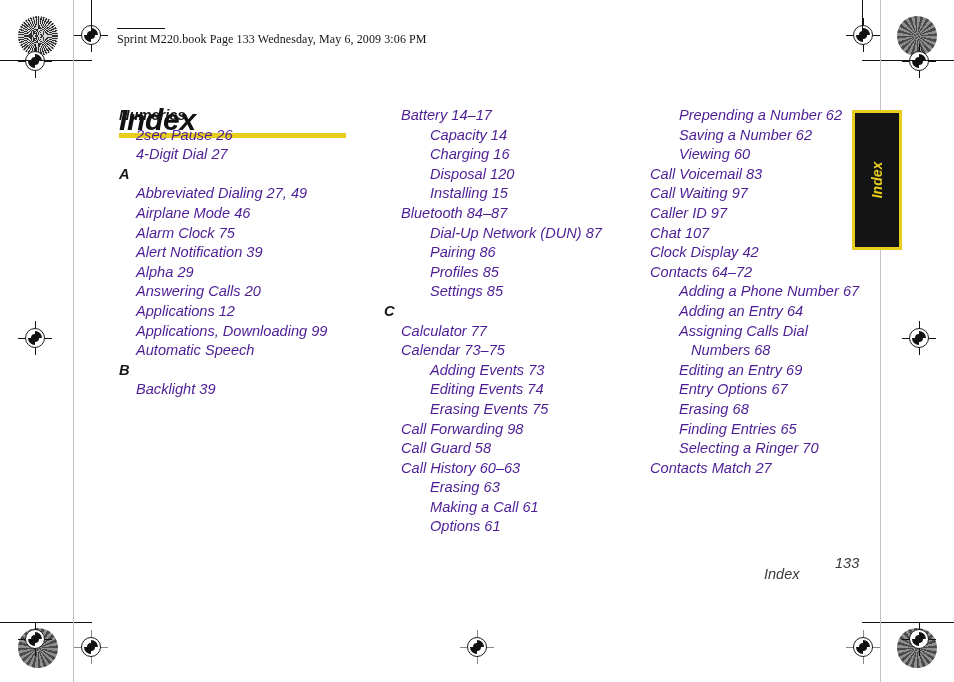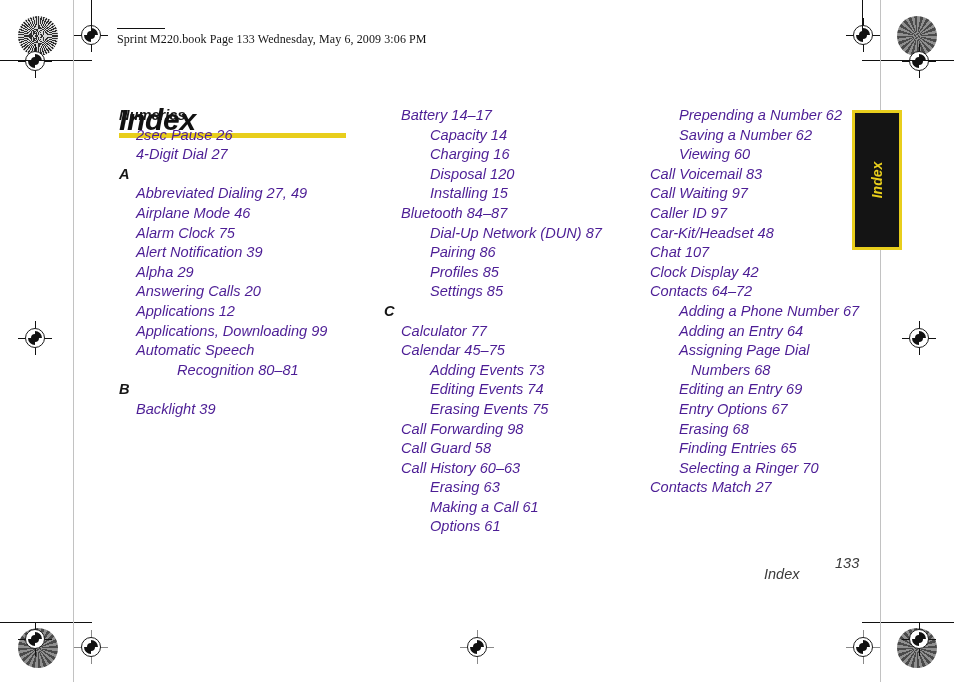--- a/index.html
+++ b/index.html
@@ -196,62 +196,60 @@
       <div class="ent lvl-head">A</div>
       <div class="ent lvl-1">Abbreviated Dialing 27, 49</div>
       <div class="ent lvl-1">Airplane Mode 46</div>
       <div class="ent lvl-1">Alarm Clock 75</div>
       <div class="ent lvl-1">Alert Notification 39</div>
       <div class="ent lvl-1">Alpha 29</div>
       <div class="ent lvl-1">Answering Calls 20</div>
       <div class="ent lvl-1">Applications 12</div>
       <div class="ent lvl-1">Applications, Downloading 99</div>
       <div class="ent lvl-1">Automatic Speech</div>
-      <div class="ent lvl-3">Recognition 80–81</div>
       <div class="ent lvl-head">B</div>
       <div class="ent lvl-1">Backlight 39</div>
     </div>
   <div class="col col2" id="col-1">
       <div class="ent lvl-1">Battery 14–17</div>
       <div class="ent lvl-2">Capacity 14</div>
       <div class="ent lvl-2">Charging 16</div>
       <div class="ent lvl-2">Disposal 120</div>
       <div class="ent lvl-2">Installing 15</div>
       <div class="ent lvl-1">Bluetooth 84–87</div>
       <div class="ent lvl-2">Dial-Up Network (DUN) 87</div>
       <div class="ent lvl-2">Pairing 86</div>
       <div class="ent lvl-2">Profiles 85</div>
       <div class="ent lvl-2">Settings 85</div>
       <div class="ent lvl-head">C</div>
       <div class="ent lvl-1">Calculator 77</div>
-      <div class="ent lvl-1">Calendar 45–75</div>
+      <div class="ent lvl-1">Calendar 73–75</div>
       <div class="ent lvl-2">Adding Events 73</div>
       <div class="ent lvl-2">Editing Events 74</div>
       <div class="ent lvl-2">Erasing Events 75</div>
       <div class="ent lvl-1">Call Forwarding 98</div>
       <div class="ent lvl-1">Call Guard 58</div>
       <div class="ent lvl-1">Call History 60–63</div>
       <div class="ent lvl-2">Erasing 63</div>
       <div class="ent lvl-2">Making a Call 61</div>
       <div class="ent lvl-2">Options 61</div>
     </div>
   <div class="col col3" id="col-2">
       <div class="ent lvl-2">Prepending a Number 62</div>
       <div class="ent lvl-2">Saving a Number 62</div>
       <div class="ent lvl-2">Viewing 60</div>
       <div class="ent lvl-1">Call Voicemail 83</div>
       <div class="ent lvl-1">Call Waiting 97</div>
       <div class="ent lvl-1">Caller ID 97</div>
-      <div class="ent lvl-1">Car-Kit/Headset 48</div>
       <div class="ent lvl-1">Chat 107</div>
       <div class="ent lvl-1">Clock Display 42</div>
       <div class="ent lvl-1">Contacts 64–72</div>
       <div class="ent lvl-2">Adding a Phone Number 67</div>
       <div class="ent lvl-2">Adding an Entry 64</div>
-      <div class="ent lvl-2">Assigning Page Dial</div>
+      <div class="ent lvl-2">Assigning Calls Dial</div>
       <div class="ent lvl-3">Numbers 68</div>
       <div class="ent lvl-2">Editing an Entry 69</div>
       <div class="ent lvl-2">Entry Options 67</div>
       <div class="ent lvl-2">Erasing 68</div>
       <div class="ent lvl-2">Finding Entries 65</div>
       <div class="ent lvl-2">Selecting a Ringer 70</div>
       <div class="ent lvl-1">Contacts Match 27</div>
     </div>
 
   <div class="tab" style="left:852px;top:110px;width:50px;height:140px;">

